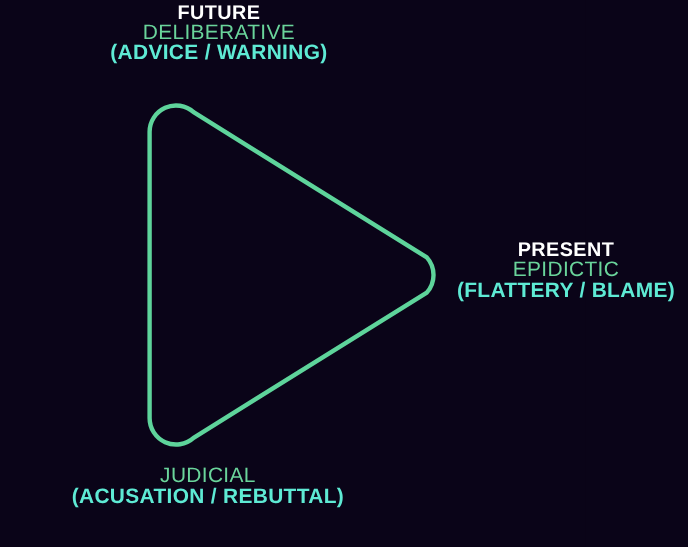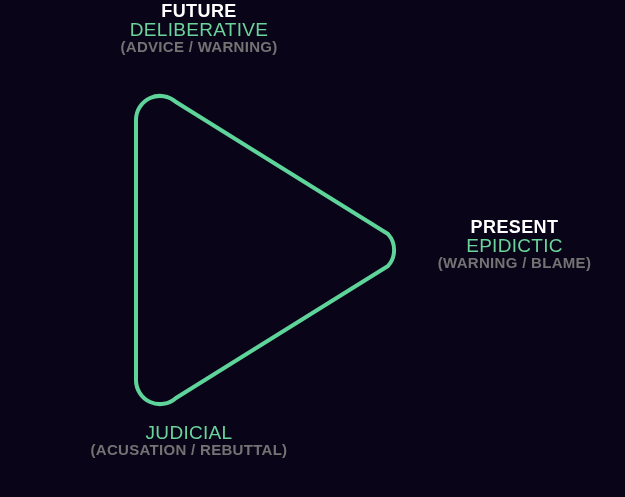--- a/index.html
+++ b/index.html
@@ -50,23 +50,23 @@
     padding-bottom: 11px;
   }
   .lbl-genre {
     color: #6ad49b;
     font-weight: normal;
     font-size: 19px;
     letter-spacing: 0.3px;
     padding-bottom: 11px;
   }
   .lbl-sub {
-    color: #737373;
+    color: #5eead4;
     font-weight: bold;
-    font-size: 15px;
+    font-size: 19px;
     letter-spacing: 0.3px;
   }
 
   
   #label-future {
     left: 0;
     top: 2px;
     width: 398px;
   }
   #label-present {
@@ -98,21 +98,21 @@
 
   <div class="label-block" id="label-future">
     <div class="lbl-time">FUTURE</div>
     <div class="lbl-genre">DELIBERATIVE</div>
     <div class="lbl-sub">(ADVICE / WARNING)</div>
   </div>
 
   <div class="label-block" id="label-present">
     <div class="lbl-time">PRESENT</div>
     <div class="lbl-genre">EPIDICTIC</div>
-    <div class="lbl-sub">(WARNING / BLAME)</div>
+    <div class="lbl-sub">(FLATTERY / BLAME)</div>
   </div>
 
   <div class="label-block" id="label-past">
     <div class="lbl-genre">JUDICIAL</div>
     <div class="lbl-sub">(ACUSATION / REBUTTAL)</div>
   </div>
 
 </div>
 
 </body></html>

